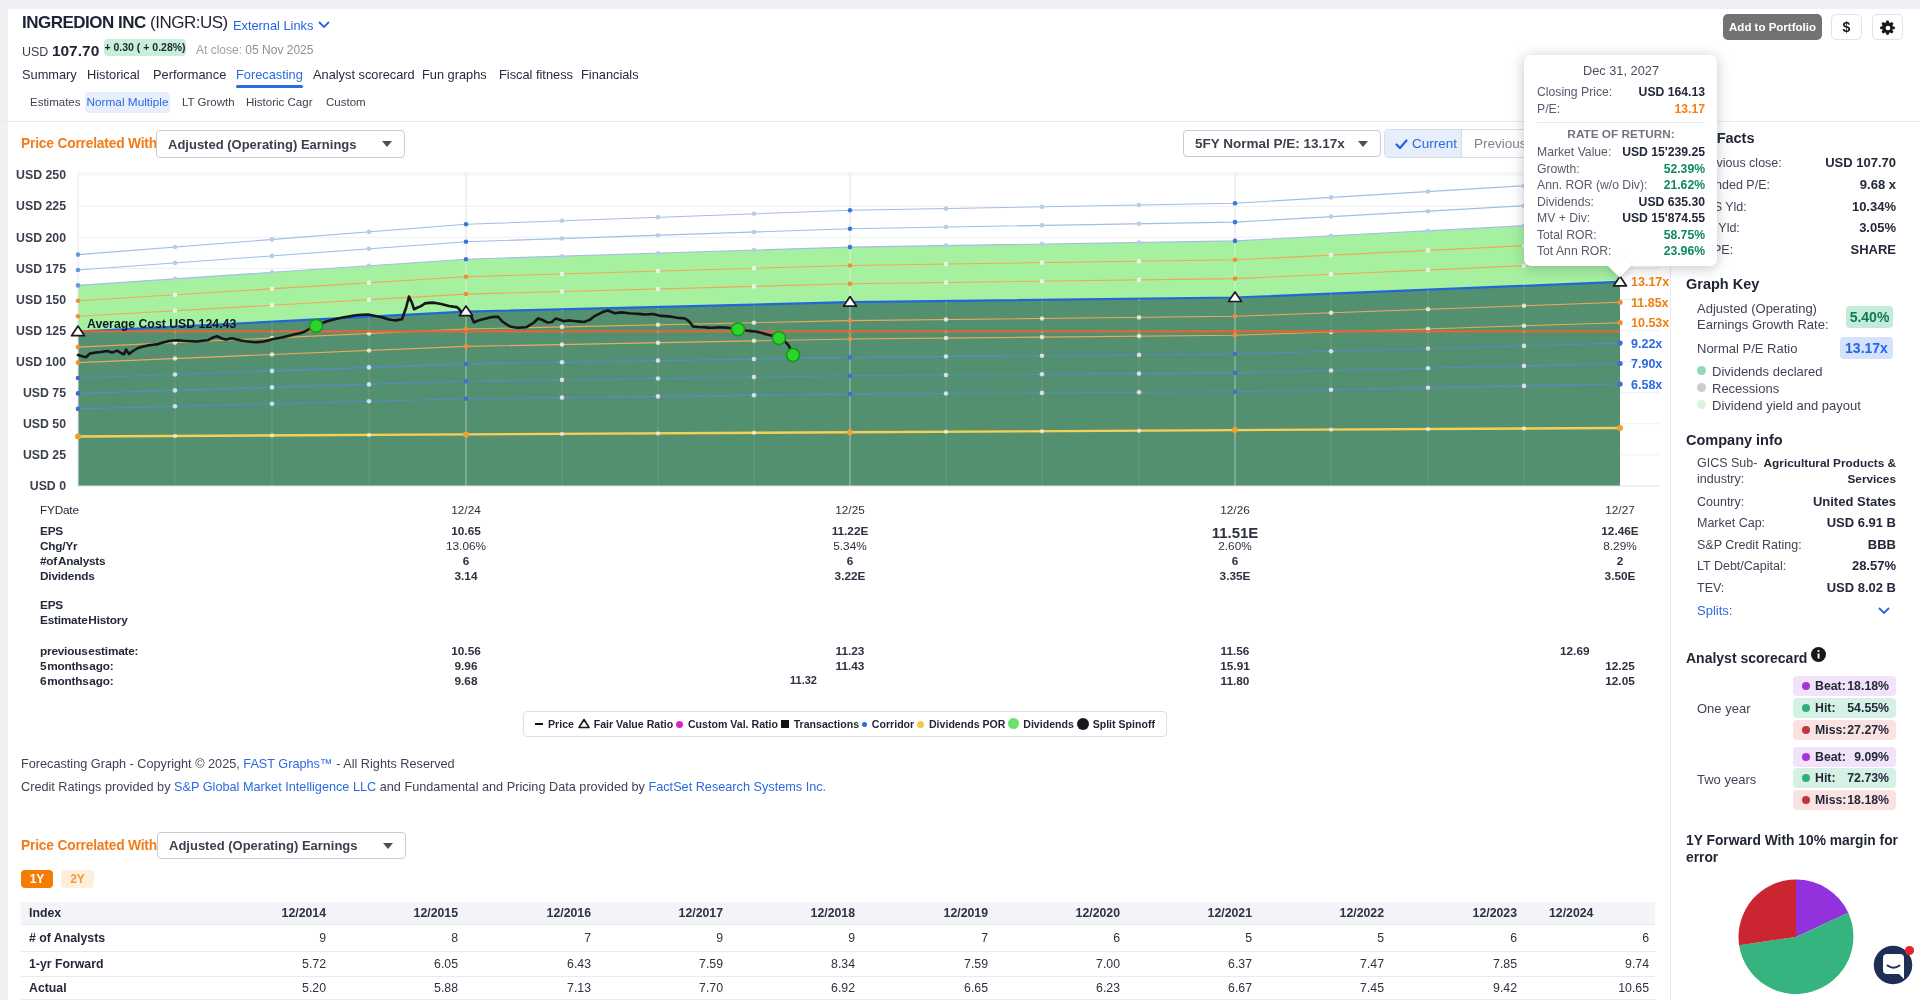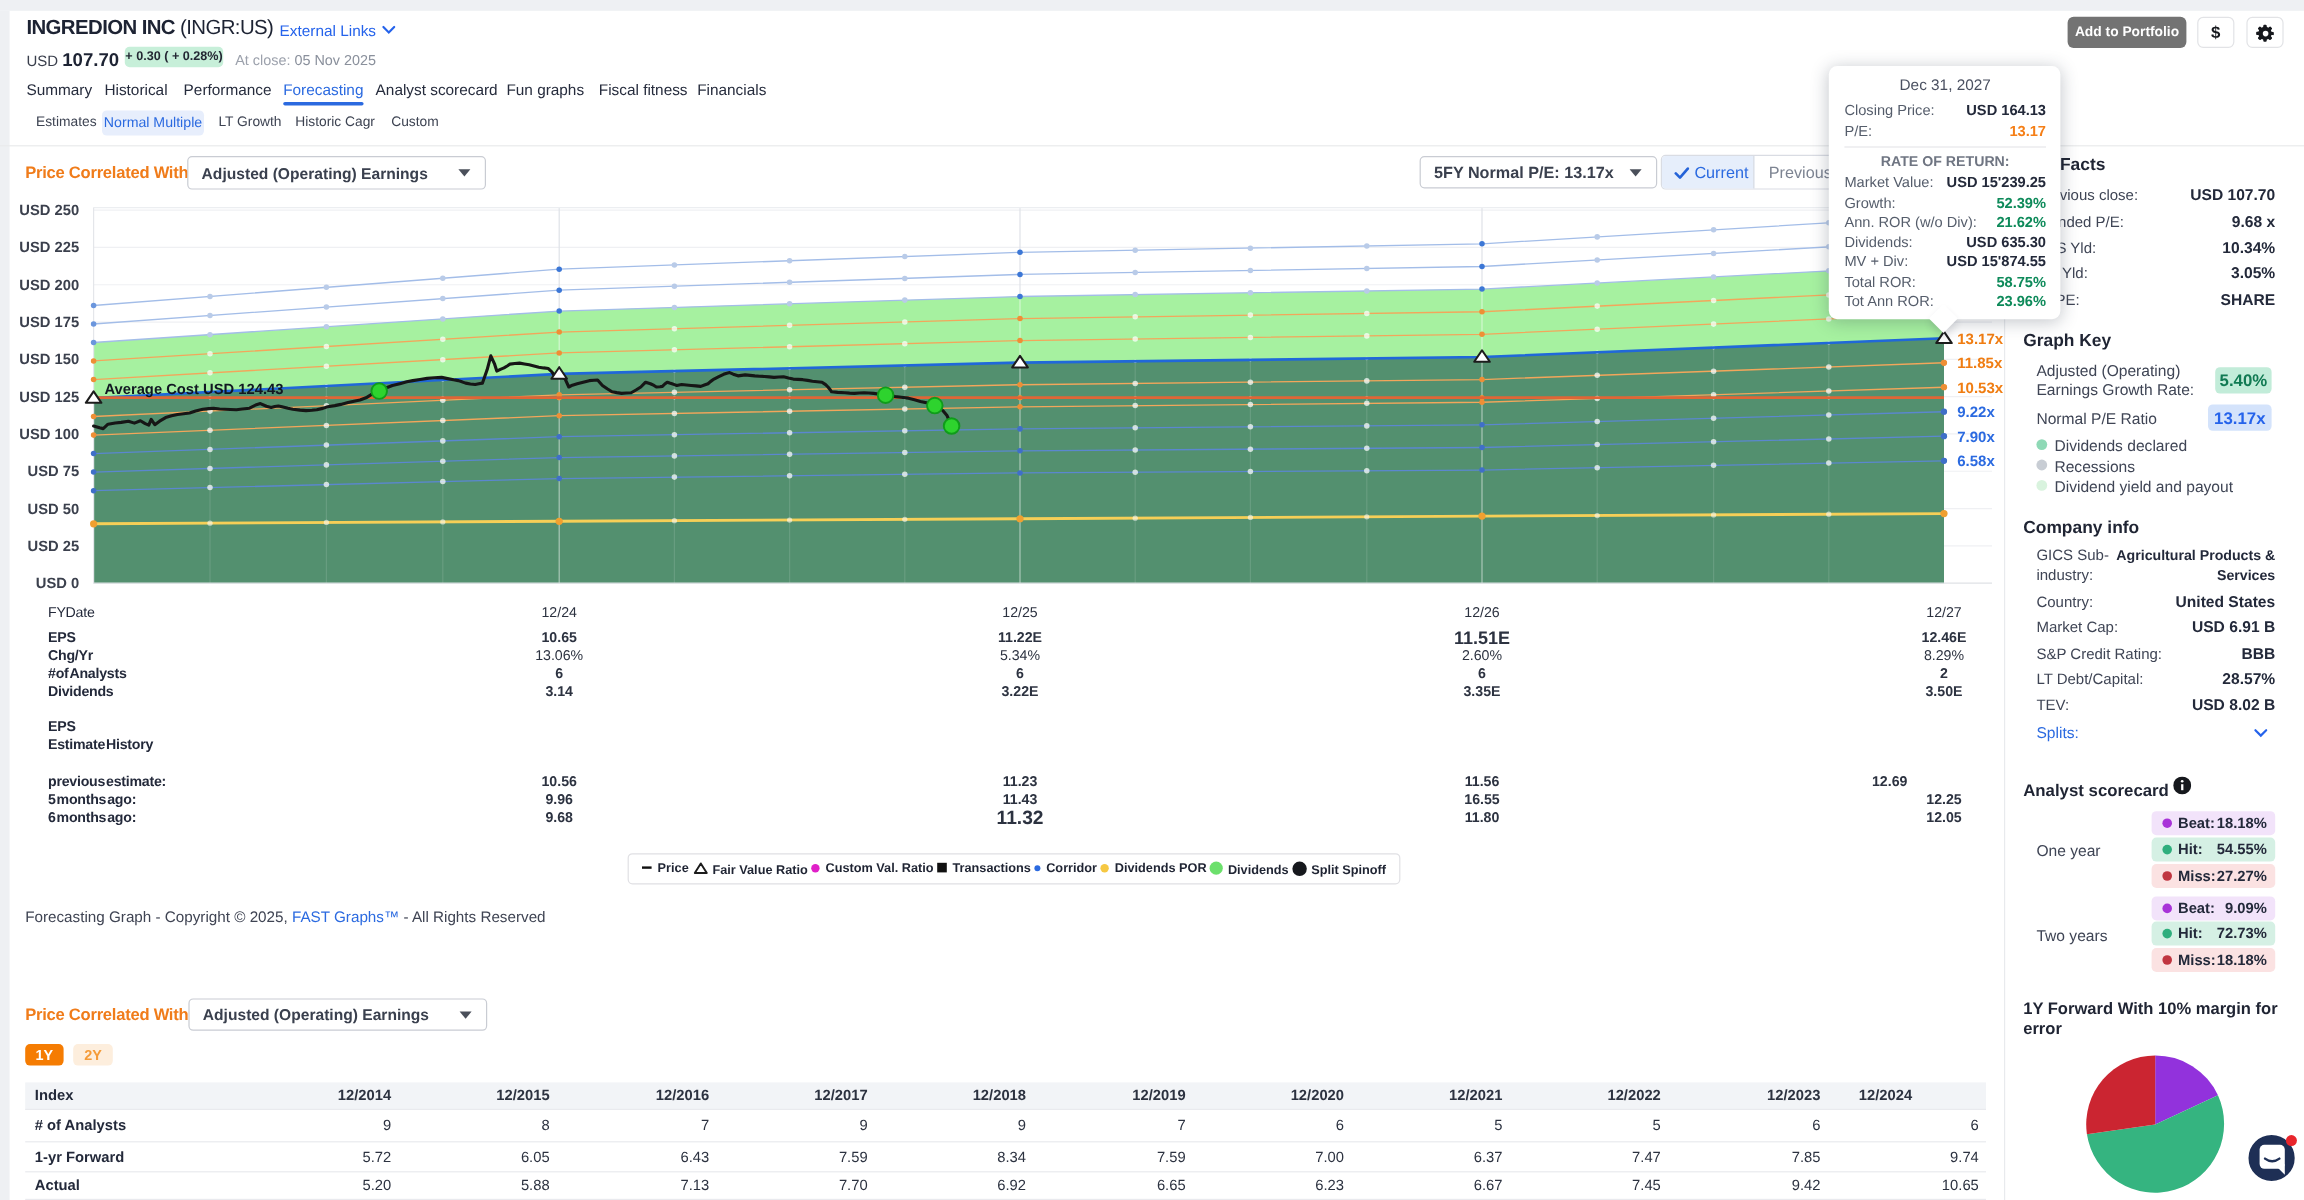--- a/index.html
+++ b/index.html
@@ -397,41 +397,42 @@
     <div class="abs" style="left:40px;top:598px;font-size:11.8px;font-weight:bold;color:#23293a;letter-spacing:-0.2px">EPS</div>
     <div class="abs" style="left:40px;top:613px;font-size:11.8px;font-weight:bold;color:#23293a;letter-spacing:-0.2px">Estimate History</div>
     <div class="abs" style="left:40px;top:644px;font-size:11.8px;font-weight:bold;color:#23293a;letter-spacing:-0.2px">previous estimate:</div>
     <div class="abs" style="left:406px;top:644px;width:120px;text-align:center;font-size:11.8px;font-weight:bold;color:#2c3240">10.56</div>
     <div class="abs" style="left:790px;top:644px;width:120px;text-align:center;font-size:11.8px;font-weight:bold;color:#2c3240">11.23</div>
     <div class="abs" style="left:1175px;top:644px;width:120px;text-align:center;font-size:11.8px;font-weight:bold;color:#2c3240">11.56</div>
     <div class="abs" style="left:1560px;top:644px;width:120px;text-align:left;font-size:11.8px;font-weight:bold;color:#2c3240">12.69</div>
     <div class="abs" style="left:40px;top:659px;font-size:11.8px;font-weight:bold;color:#23293a;letter-spacing:-0.2px">5 months ago:</div>
     <div class="abs" style="left:406px;top:659px;width:120px;text-align:center;font-size:11.8px;font-weight:bold;color:#2c3240">9.96</div>
     <div class="abs" style="left:790px;top:659px;width:120px;text-align:center;font-size:11.8px;font-weight:bold;color:#2c3240">11.43</div>
-    <div class="abs" style="left:1175px;top:659px;width:120px;text-align:center;font-size:11.8px;font-weight:bold;color:#2c3240">16.55</div>
+    <div class="abs" style="left:1175px;top:659px;width:120px;text-align:center;font-size:11.8px;font-weight:bold;color:#2c3240">15.91</div>
     <div class="abs" style="left:1560px;top:659px;width:120px;text-align:center;font-size:11.8px;font-weight:bold;color:#2c3240">12.25</div>
     <div class="abs" style="left:40px;top:674px;font-size:11.8px;font-weight:bold;color:#23293a;letter-spacing:-0.2px">6 months ago:</div>
     <div class="abs" style="left:406px;top:674px;width:120px;text-align:center;font-size:11.8px;font-weight:bold;color:#2c3240">9.68</div>
-    <div class="abs" style="left:790px;top:674px;width:120px;text-align:center;font-size:16px;font-weight:bold;color:#2c3240">11.32</div>
+    <div class="abs" style="left:790px;top:674px;width:120px;font-size:11px;font-weight:bold;color:#2c3240">11.32</div>
     <div class="abs" style="left:1175px;top:674px;width:120px;text-align:center;font-size:11.8px;font-weight:bold;color:#2c3240">11.80</div>
     <div class="abs" style="left:1560px;top:674px;width:120px;text-align:center;font-size:11.8px;font-weight:bold;color:#2c3240">12.05</div>
 <div class="abs" style="left:523px;top:711px;width:644px;height:26px;border:1px solid #e0e0e4;border-radius:4px;background:#fff;display:flex;align-items:center;justify-content:space-between;padding:0 11px;font-size:10.6px;font-weight:bold;color:#1f2433;white-space:nowrap">
 <span><span style="display:inline-block;width:8px;height:2.5px;background:#111;vertical-align:3px;margin-right:5px"></span>Price</span>
 <span><svg width="14" height="11" viewBox="0 0 14 11" style="vertical-align:-1px;margin-right:3px">
           <polygon points="2,9.5 7,1.5 12,9.5" fill="#fff" stroke="#1c1c1c" stroke-width="1.6" stroke-linejoin="round"></polygon>
         </svg>Fair Value Ratio</span>
 <span><span style="display:inline-block;width:7px;height:7px;border-radius:50%;background:#e020c8;margin-right:5px"></span>Custom Val. Ratio</span>
 <span><span style="display:inline-block;width:8px;height:8px;background:#111;margin-right:5px"></span>Transactions</span>
 <span><span style="display:inline-block;width:5px;height:5px;border-radius:50%;background:#2b6ae0;vertical-align:1px;margin-right:5px"></span>Corridor</span>
 <span><span style="display:inline-block;width:7px;height:7px;border-radius:50%;background:#f6c843;margin-right:5px"></span>Dividends POR</span>
 <span><span style="display:inline-block;width:11px;height:11px;border-radius:50%;background:#6ce06c;vertical-align:-1px;margin-right:4px"></span>Dividends</span>
 <span><span style="display:inline-block;width:12px;height:12px;border-radius:50%;background:#16181d;vertical-align:-2px;margin-right:4px"></span>Split Spinoff</span>
 </div>
 
 <div class="abs" style="left:21px;top:757px;font-size:12.7px;color:#3f4453">Forecasting Graph - Copyright © 2025, <span style="color:#2b6ae0">FAST Graphs™</span> - All Rights Reserved</div>
+<div class="abs" style="left:21px;top:780px;font-size:12.7px;color:#3f4453">Credit Ratings provided by <span style="color:#2b6ae0">S&amp;P Global Market Intelligence LLC</span> and Fundamental and Pricing Data provided by <span style="color:#2b6ae0">FactSet Research Systems Inc.</span></div>
 
 <div class="abs" style="left:21px;top:838px;font-size:13.8px;font-weight:bold;color:#f07c1a;letter-spacing:-0.2px">Price Correlated With</div>
 <div class="ddown" style="left:157px;top:832px;width:249px;height:27px">
       <span style="font-size:13px">Adjusted (Operating) Earnings</span>
       <span class="caret"></span>
     </div>
 <div class="abs" style="left:21px;top:870px;width:32px;height:18px;background:#f57c02;border-radius:4px;color:#fff;font-size:12px;font-weight:bold;text-align:center;line-height:18px">1Y</div>
 <div class="abs" style="left:61px;top:870px;width:33px;height:18px;background:#fdeedd;border-radius:4px;color:#f59b38;font-size:12px;font-weight:bold;text-align:center;line-height:18px">2Y</div>
 <div class="abs" style="left:21px;top:902px;width:1634px;height:23px;background:#f2f4f7;border-bottom:1px solid #e9eaee;"></div>
     <div class="abs" style="left:29px;top:902px;height:23px;line-height:23px;font-size:12.3px;font-weight:bold;color:#23293a">Index</div>

